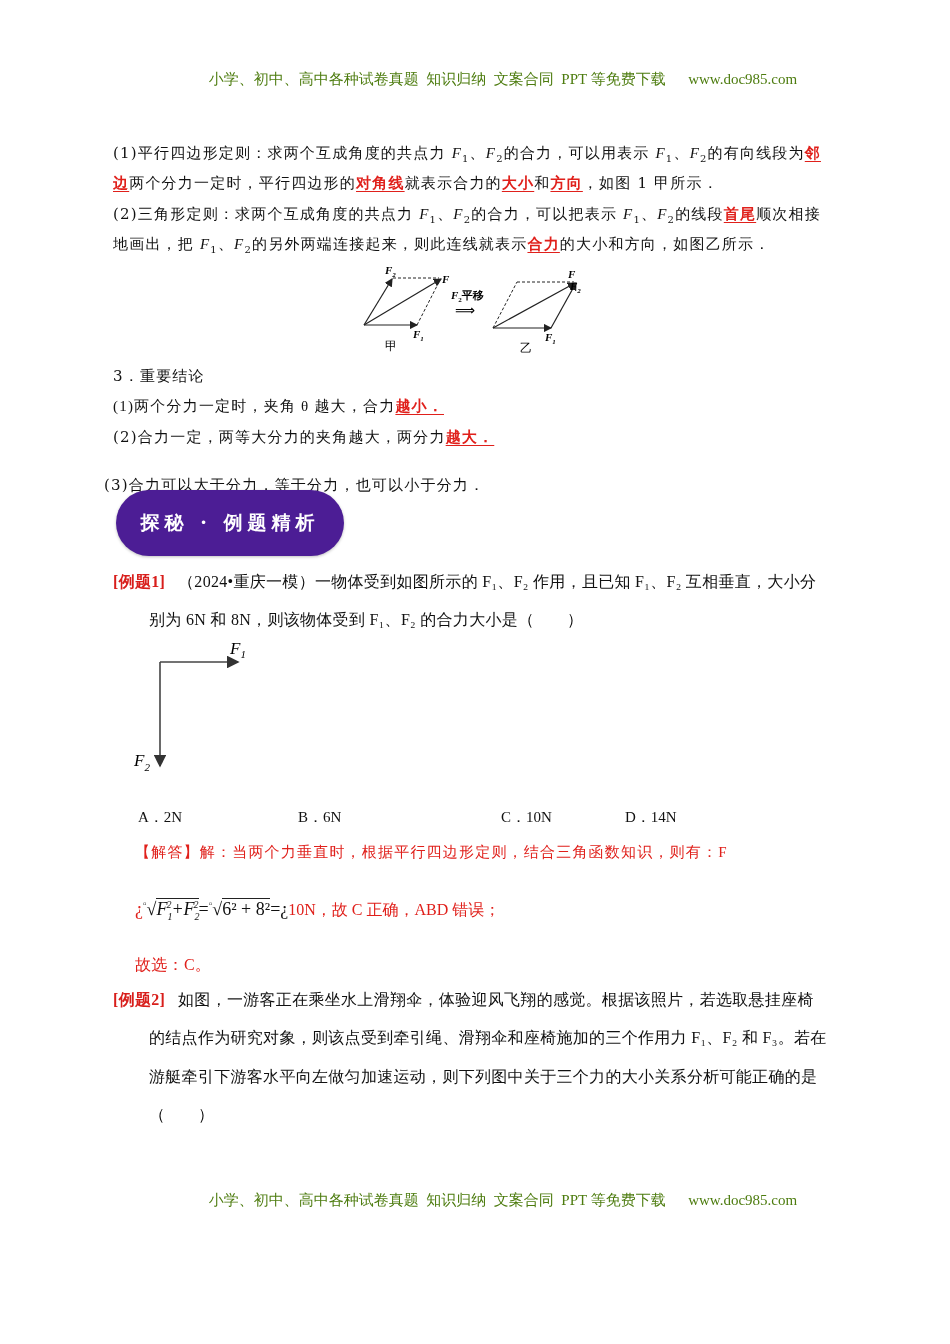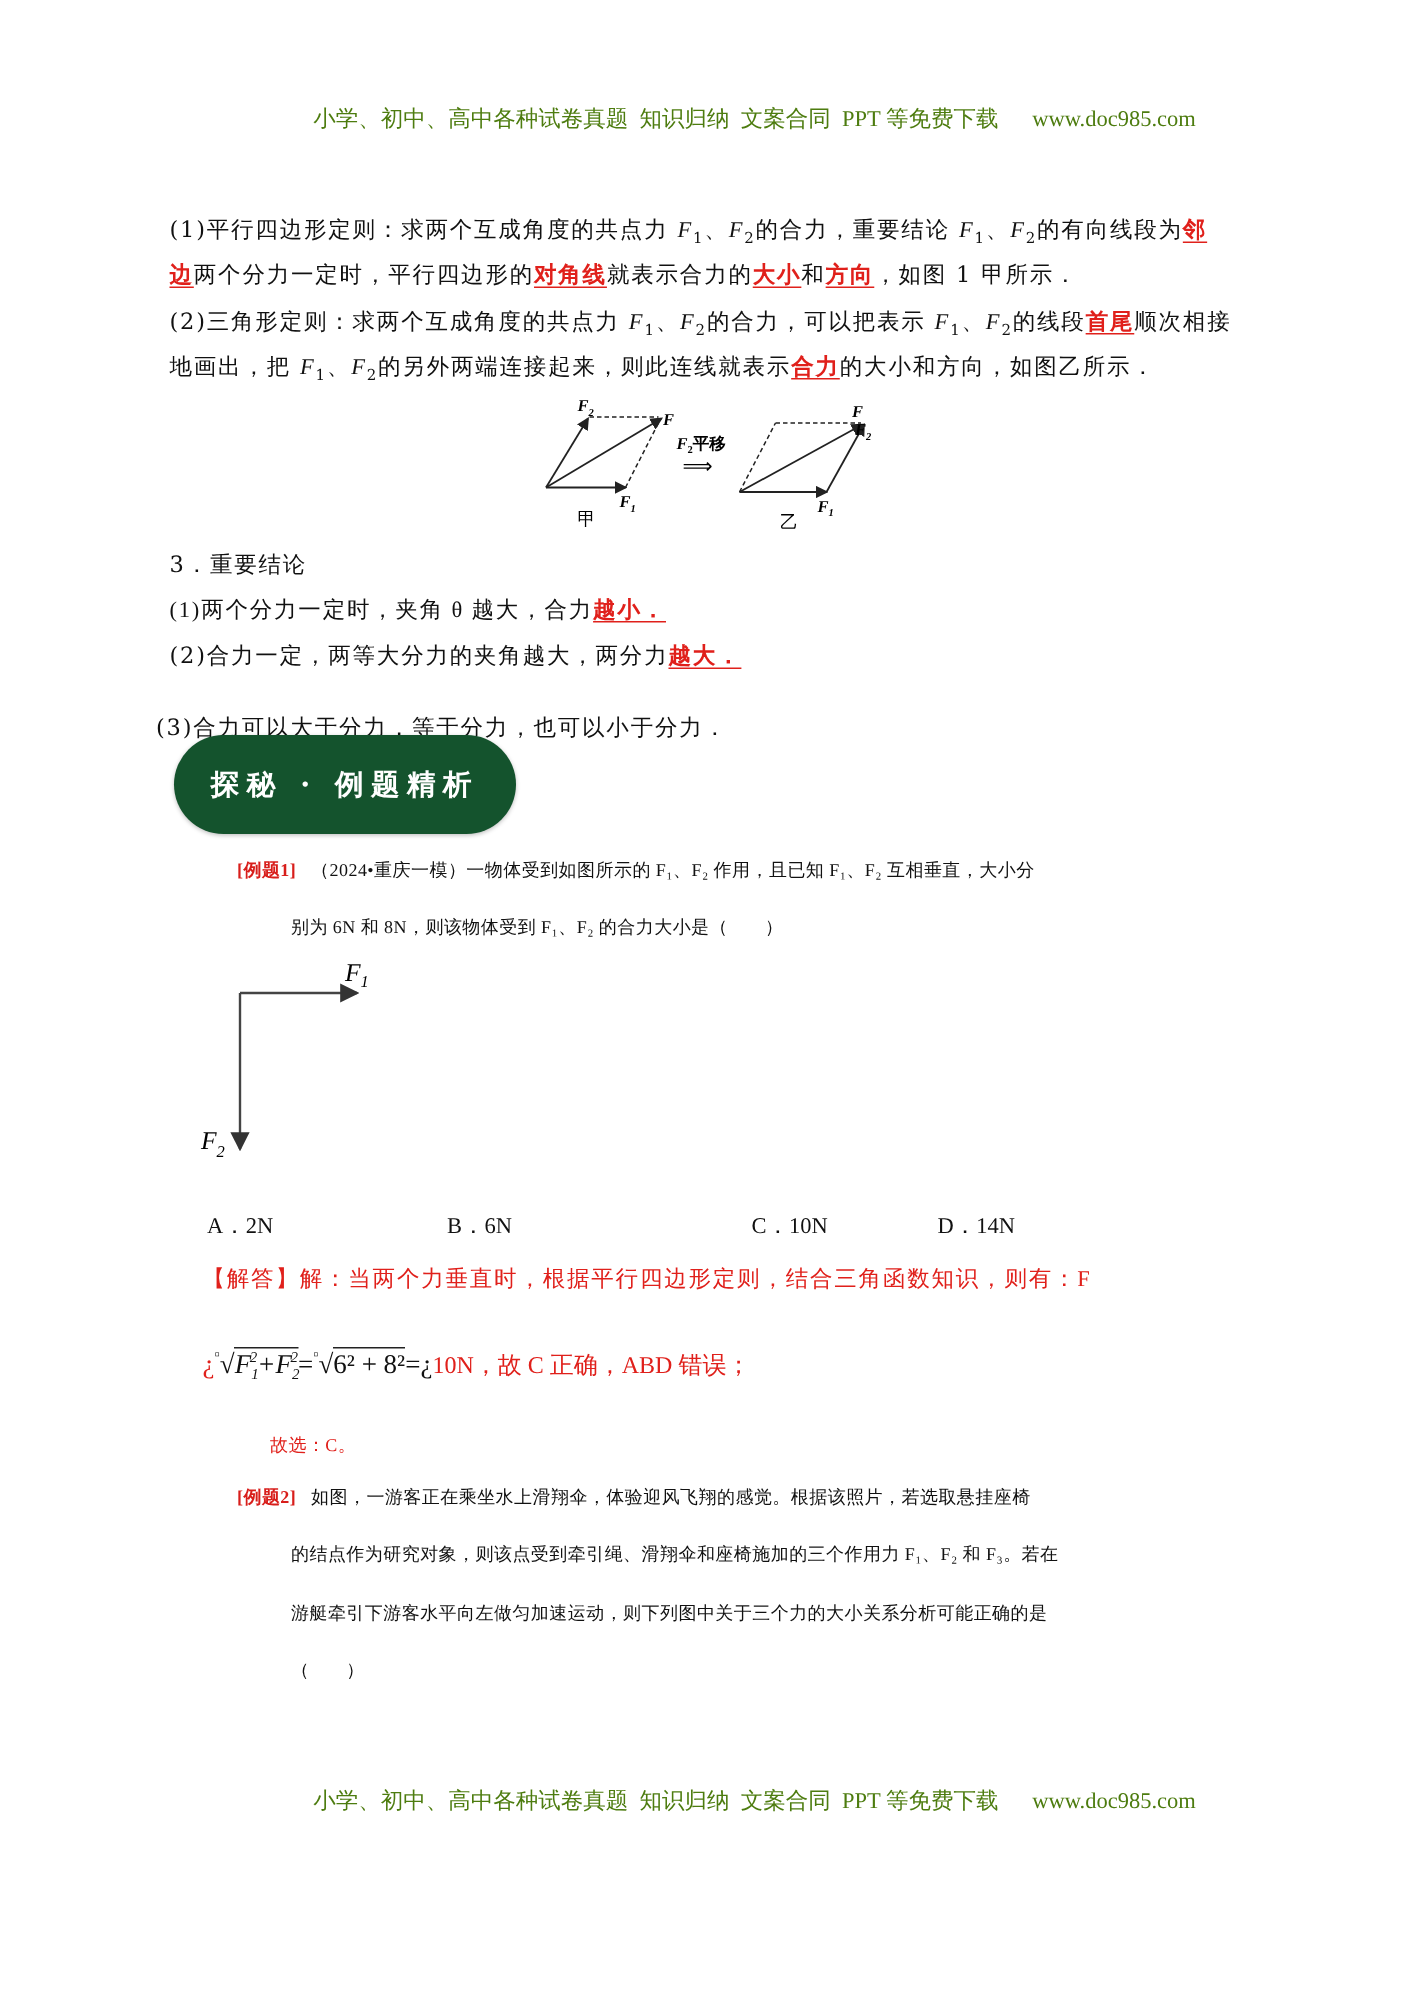--- a/index.html
+++ b/index.html
@@ -6,36 +6,36 @@
   body { width: 950px; height: 1344px; position: relative; overflow: hidden;
          font-family: "DejaVu Serif", "Liberation Serif", serif; color: #111; }
   .abs { position: absolute; }
   .hf { left: 0; width: 950px; text-align: center; font-size: 15px; color: #4d7c0f; white-space: pre;
         font-family: "Liberation Serif", "DejaVu Serif", serif; padding-left: 28px; }
   .line { position: absolute; font-size: 15px; letter-spacing: 1.2px; white-space: nowrap; }
   .red-u { color: #e0201b; font-weight: bold; text-decoration: underline; text-underline-offset: 3px; }
   .i { font-style: italic; font-family: "Liberation Serif", serif; }
   sub, sup { font-size: 10px; }
   .banner { left: 116px; top: 490px; width: 228px; height: 66px; border-radius: 33px;
-            background: #14532d; box-shadow: 0 1px 3px rgba(0,0,0,0.25);
+            background: #4c1d95; box-shadow: 0 1px 3px rgba(0,0,0,0.25);
             display: flex; align-items: center; justify-content: center;
             color: #fff; font-size: 19px; font-weight: bold; letter-spacing: 5px; }
   .ex-tag { color: #d81e1b; font-weight: bold; font-family: "Liberation Serif", serif; }
   .ans { color: #e0201b; font-family: Liberation Serif, serif; }
-  .lib { font-family: "Liberation Serif", "DejaVu Serif", serif; letter-spacing: 0.3px; font-size: 12px; margin-left: 45px; }
+  .lib { font-family: "Liberation Serif", "DejaVu Serif", serif; letter-spacing: 0.3px; font-size: 16px; }
   .opt { position: absolute; top: 808px; font-size: 15px; font-family: "Liberation Serif", serif; }
   svg text { font-family: "Liberation Serif", serif; }
 </style>
 </head>
 <body>
 
 <div class="abs hf" style="top:70px;">小学、初中、高中各种试卷真题  知识归纳  文案合同  PPT 等免费下载      www.doc985.com</div>
 
 <div class="line" style="left:113px; top:144px;">
-  <span>(1)平行四边形定则：求两个互成角度的共点力 </span><span class="i">F</span><sub>1</sub><span>、</span><span class="i">F</span><sub>2</sub><span>的合力，重要结论 </span><span class="i">F</span><sub>1</sub><span>、</span><span class="i">F</span><sub>2</sub><span>的有向线段为</span><span class="red-u">邻</span>
+  <span>(1)平行四边形定则：求两个互成角度的共点力 </span><span class="i">F</span><sub>1</sub><span>、</span><span class="i">F</span><sub>2</sub><span>的合力，可以用表示 </span><span class="i">F</span><sub>1</sub><span>、</span><span class="i">F</span><sub>2</sub><span>的有向线段为</span><span class="red-u">邻</span>
 </div>
 <div class="line" style="left:113px; top:174px;">
   <span class="red-u">边</span><span>两个分力一定时，平行四边形的</span><span class="red-u">对角线</span><span>就表示合力的</span><span class="red-u">大小</span><span>和</span><span class="red-u">方向</span><span>，如图 1 甲所示．</span>
 </div>
 
 <div class="line" style="left:113px; top:205px;">
   <span>(2)三角形定则：求两个互成角度的共点力 </span><span class="i">F</span><sub>1</sub><span>、</span><span class="i">F</span><sub>2</sub><span>的合力，可以把表示 </span><span class="i">F</span><sub>1</sub><span>、</span><span class="i">F</span><sub>2</sub><span>的线段</span><span class="red-u">首尾</span><span>顺次相接</span>
 </div>
 <div class="line" style="left:113px; top:235px;">
   <span>地画出，把 </span><span class="i">F</span><sub>1</sub><span>、</span><span class="i">F</span><sub>2</sub><span>的另外两端连接起来，则此连线就表示</span><span class="red-u">合力</span><span>的大小和方向，如图乙所示．</span>

